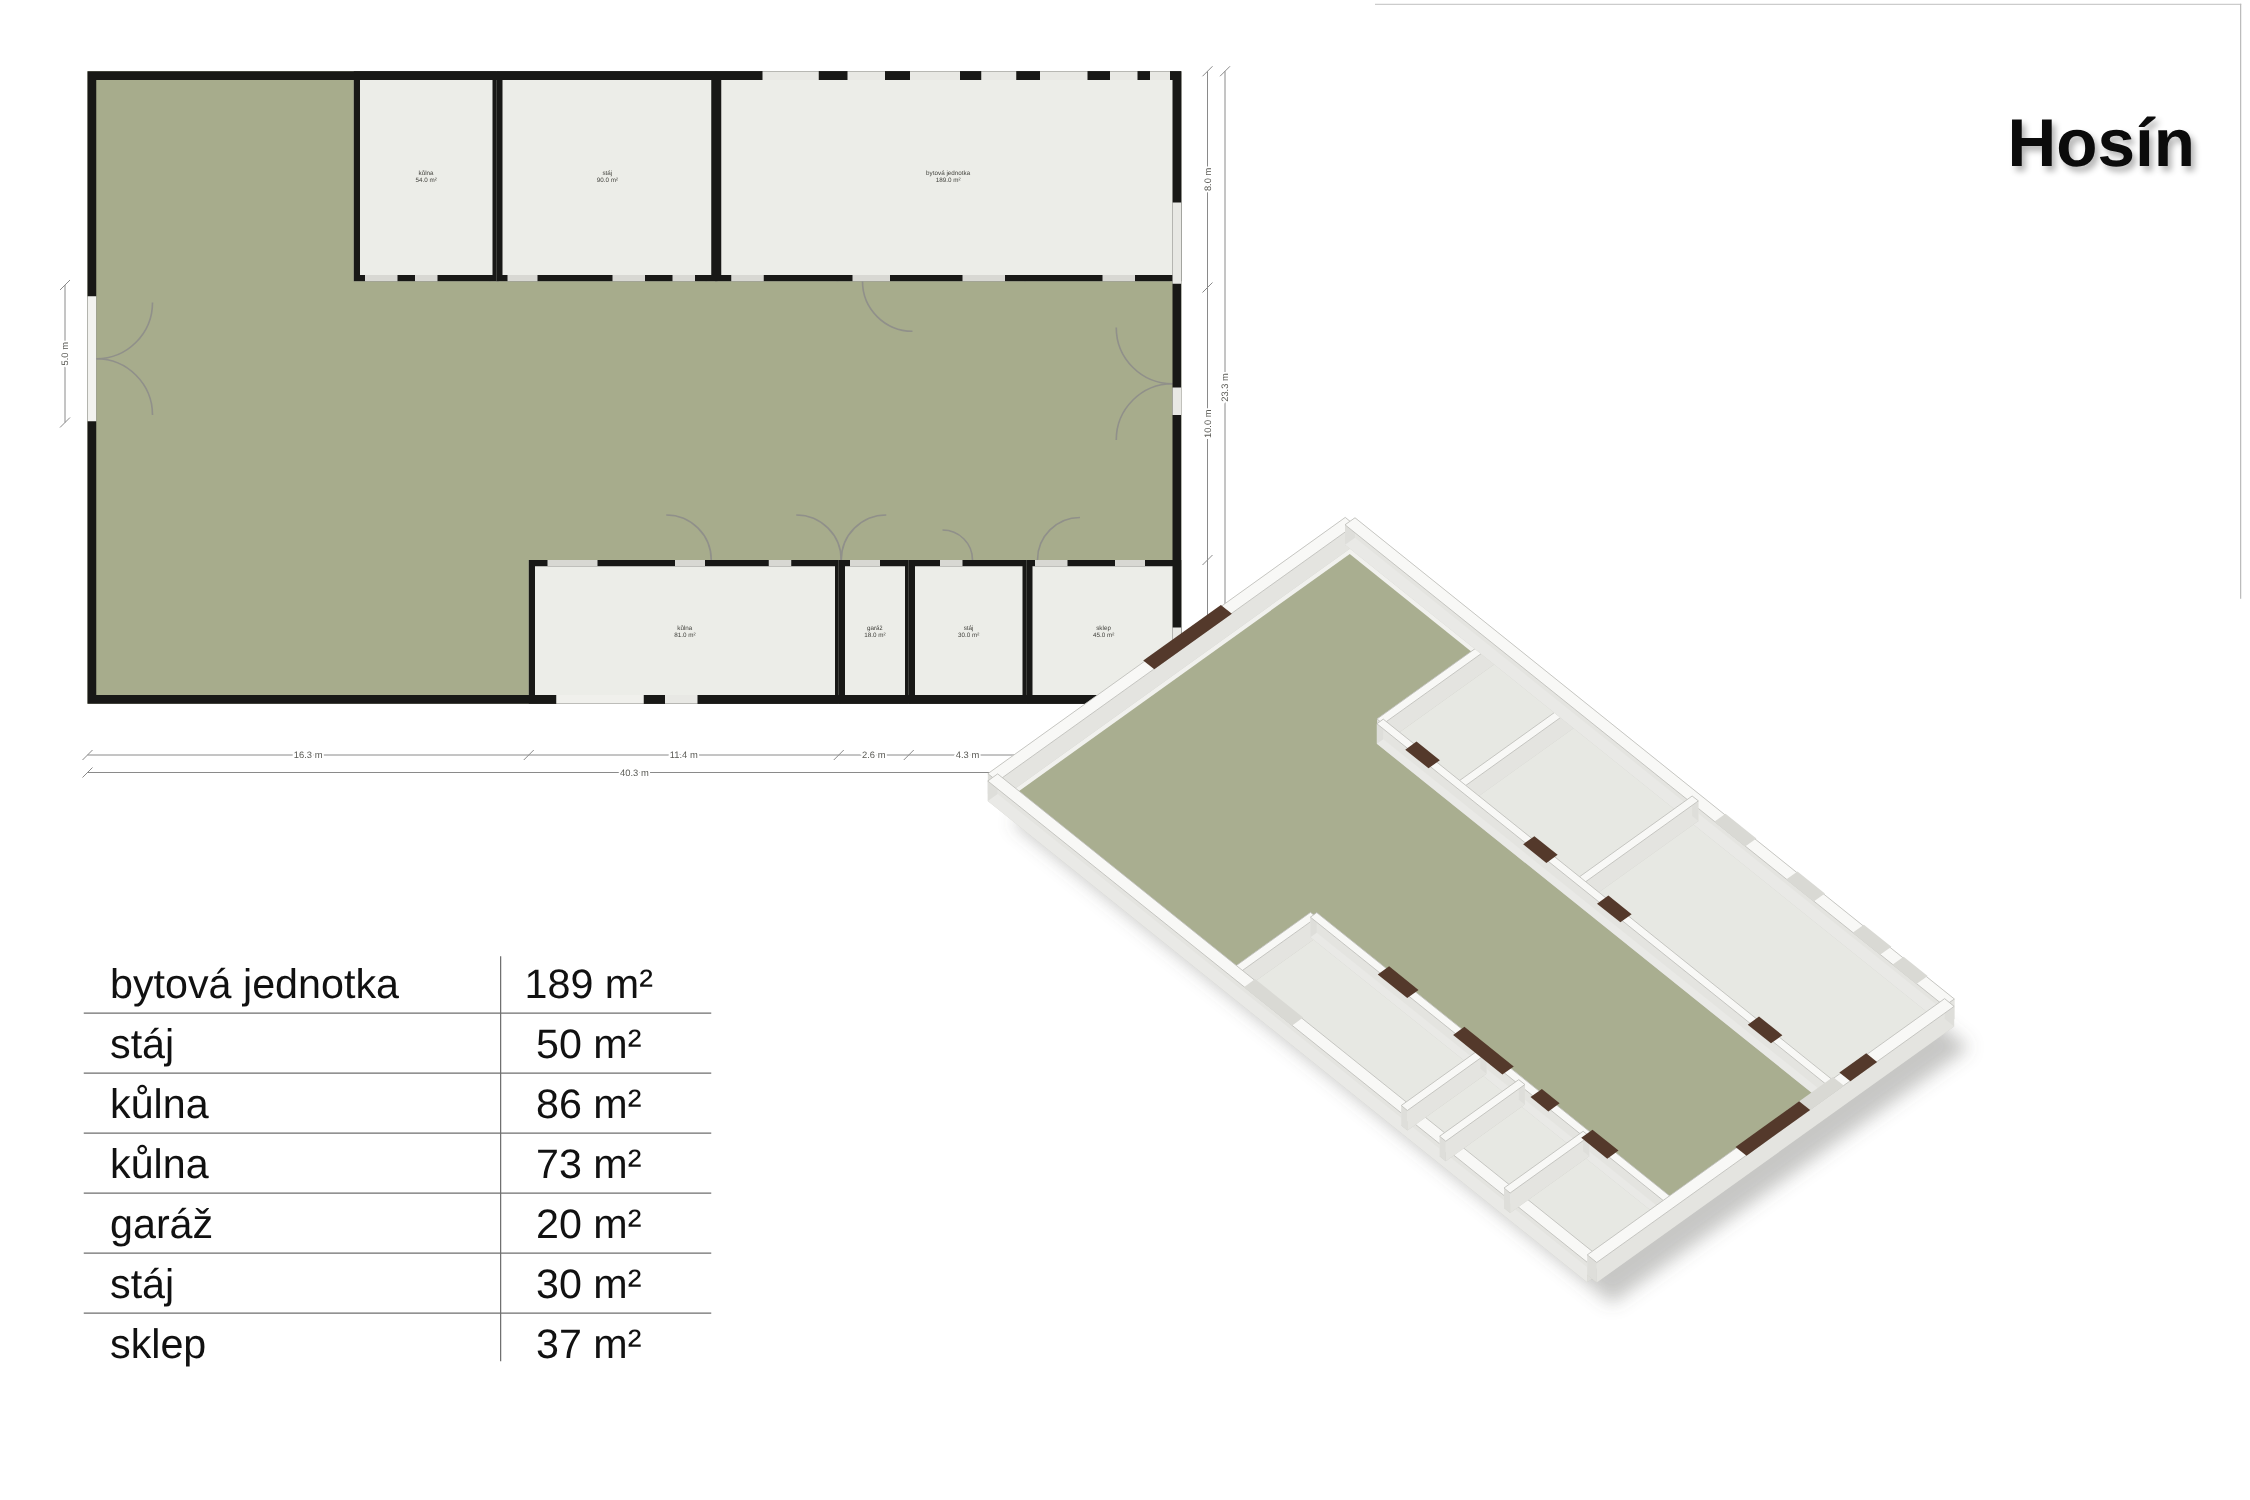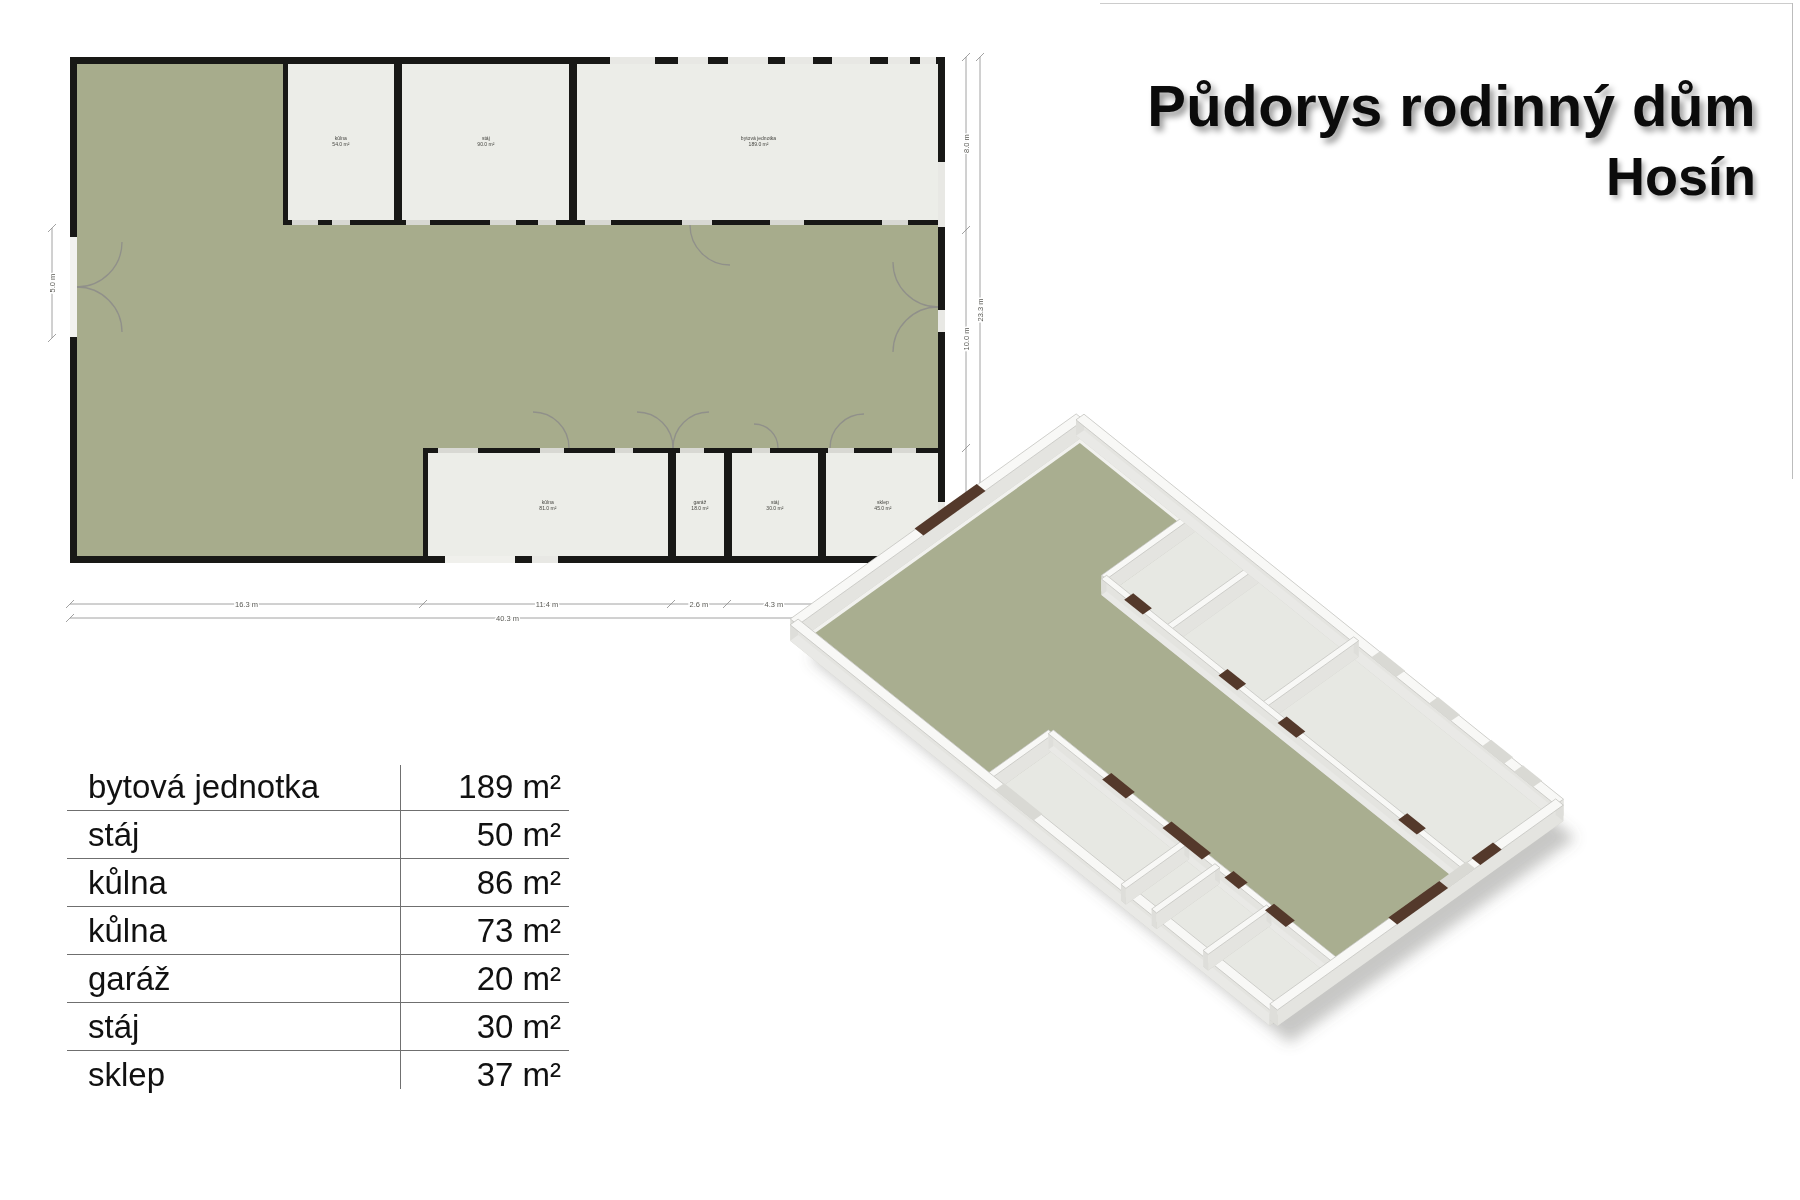--- a/index.html
+++ b/index.html
@@ -22,21 +22,21 @@
   .title-main{font-size:58px;font-weight:bold;letter-spacing:.5px;color:#0b0b0b;
       text-shadow:4px 5px 6px rgba(0,0,0,.40);line-height:1.05;}
   .title-sub{font-size:54px;font-weight:bold;color:#0b0b0b;margin-top:8px;
       text-shadow:3px 4px 5px rgba(0,0,0,.30);}
 
   
   .legend{position:absolute;left:75px;top:763px;width:492px;}
   .legend::before{content:"";position:absolute;left:325px;top:2px;bottom:10px;width:1px;background:#707070;}
   .lrow{position:relative;height:48px;display:flex;align-items:center;}
   .lrow .nm{font-size:33px;padding-left:13px;flex:1;}
-  .lrow .ar{font-size:33px;width:180px;text-align:right;padding-right:6px;}
+  .lrow .ar{font-size:33px;width:180px;text-align:center;padding-right:6px;}
   .lrow.sep::after{content:"";position:absolute;left:-8px;right:-2px;bottom:0;height:1px;background:#6f6f6f;}
 
   
   .frame-right{position:absolute;left:1792px;top:3px;width:1px;height:476px;background:#bcbcbc;}
   .frame-top{position:absolute;left:1100px;top:3px;width:693px;height:1px;background:#cccccc;}
 
   #dims{position:absolute;left:0;top:0;width:1800px;height:1200px;pointer-events:none;}
   #plan3d{position:absolute;left:780px;top:385px;width:800px;height:680px;overflow:visible;}
 </style>
 </head>
@@ -278,21 +278,20 @@
       <polygon points="447.5,283.9 466.1,298.8 457.1,305.3 438.5,290.4" fill="#54392b"></polygon>
       <polygon points="506.7,331.4 525.3,346.4 516.3,352.8 497.6,337.9" fill="#54392b"></polygon>
       <polygon points="627.2,428.2 645.9,443.2 636.8,449.6 618.2,434.7" fill="#54392b"></polygon>
       <polygon points="331.3,388 354.8,407 345.8,413.4 322.2,394.5" fill="#54392b"></polygon>
       <polygon points="391.5,436.4 431,468.1 421.9,474.6 382.5,442.9" fill="#54392b"></polygon>
       <polygon points="453.5,486.1 467.7,497.6 458.7,504.1 444.4,492.6" fill="#54392b"></polygon>
       <polygon points="494,518.7 514.8,535.4 505.8,541.9 485,525.2" fill="#54392b"></polygon>
     </svg>
 
   <div class="title-block">
-    <div class="title-main">Půdorys rodinný dům</div>
     <div class="title-sub">Hosín</div>
   </div>
 
   <div class="legend">
       <div class="lrow sep">
         <span class="nm">bytová jednotka</span>
         <span class="ar">189 m²</span>
       </div>
       <div class="lrow sep">
         <span class="nm">stáj</span>

